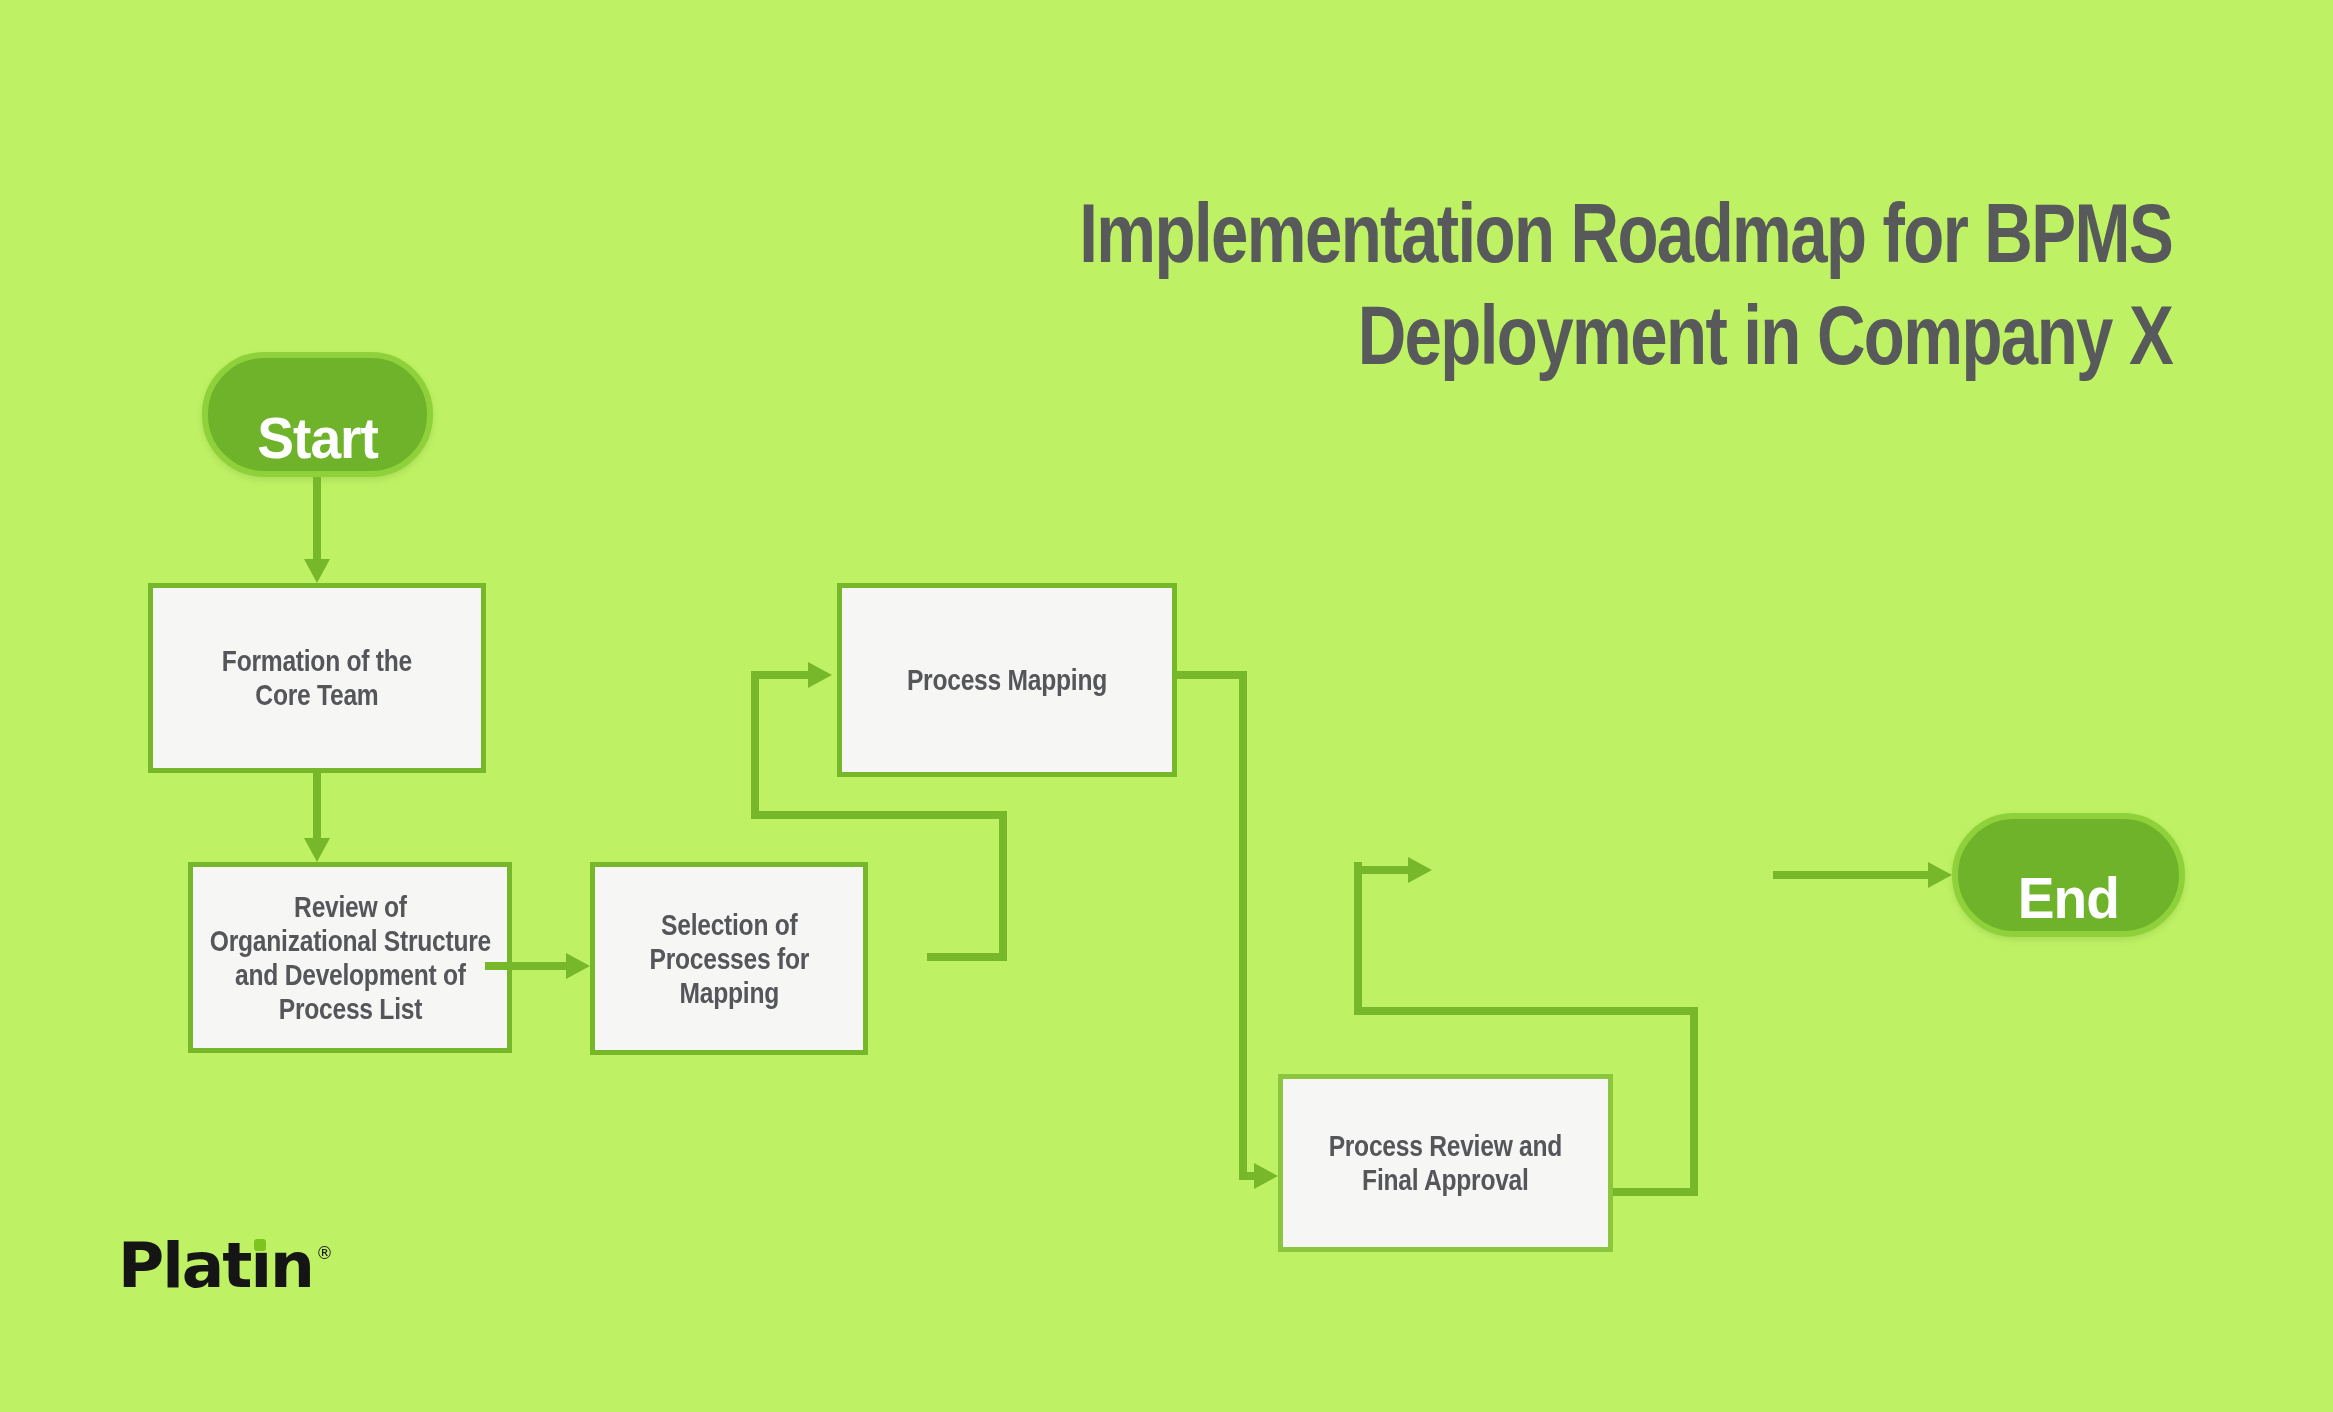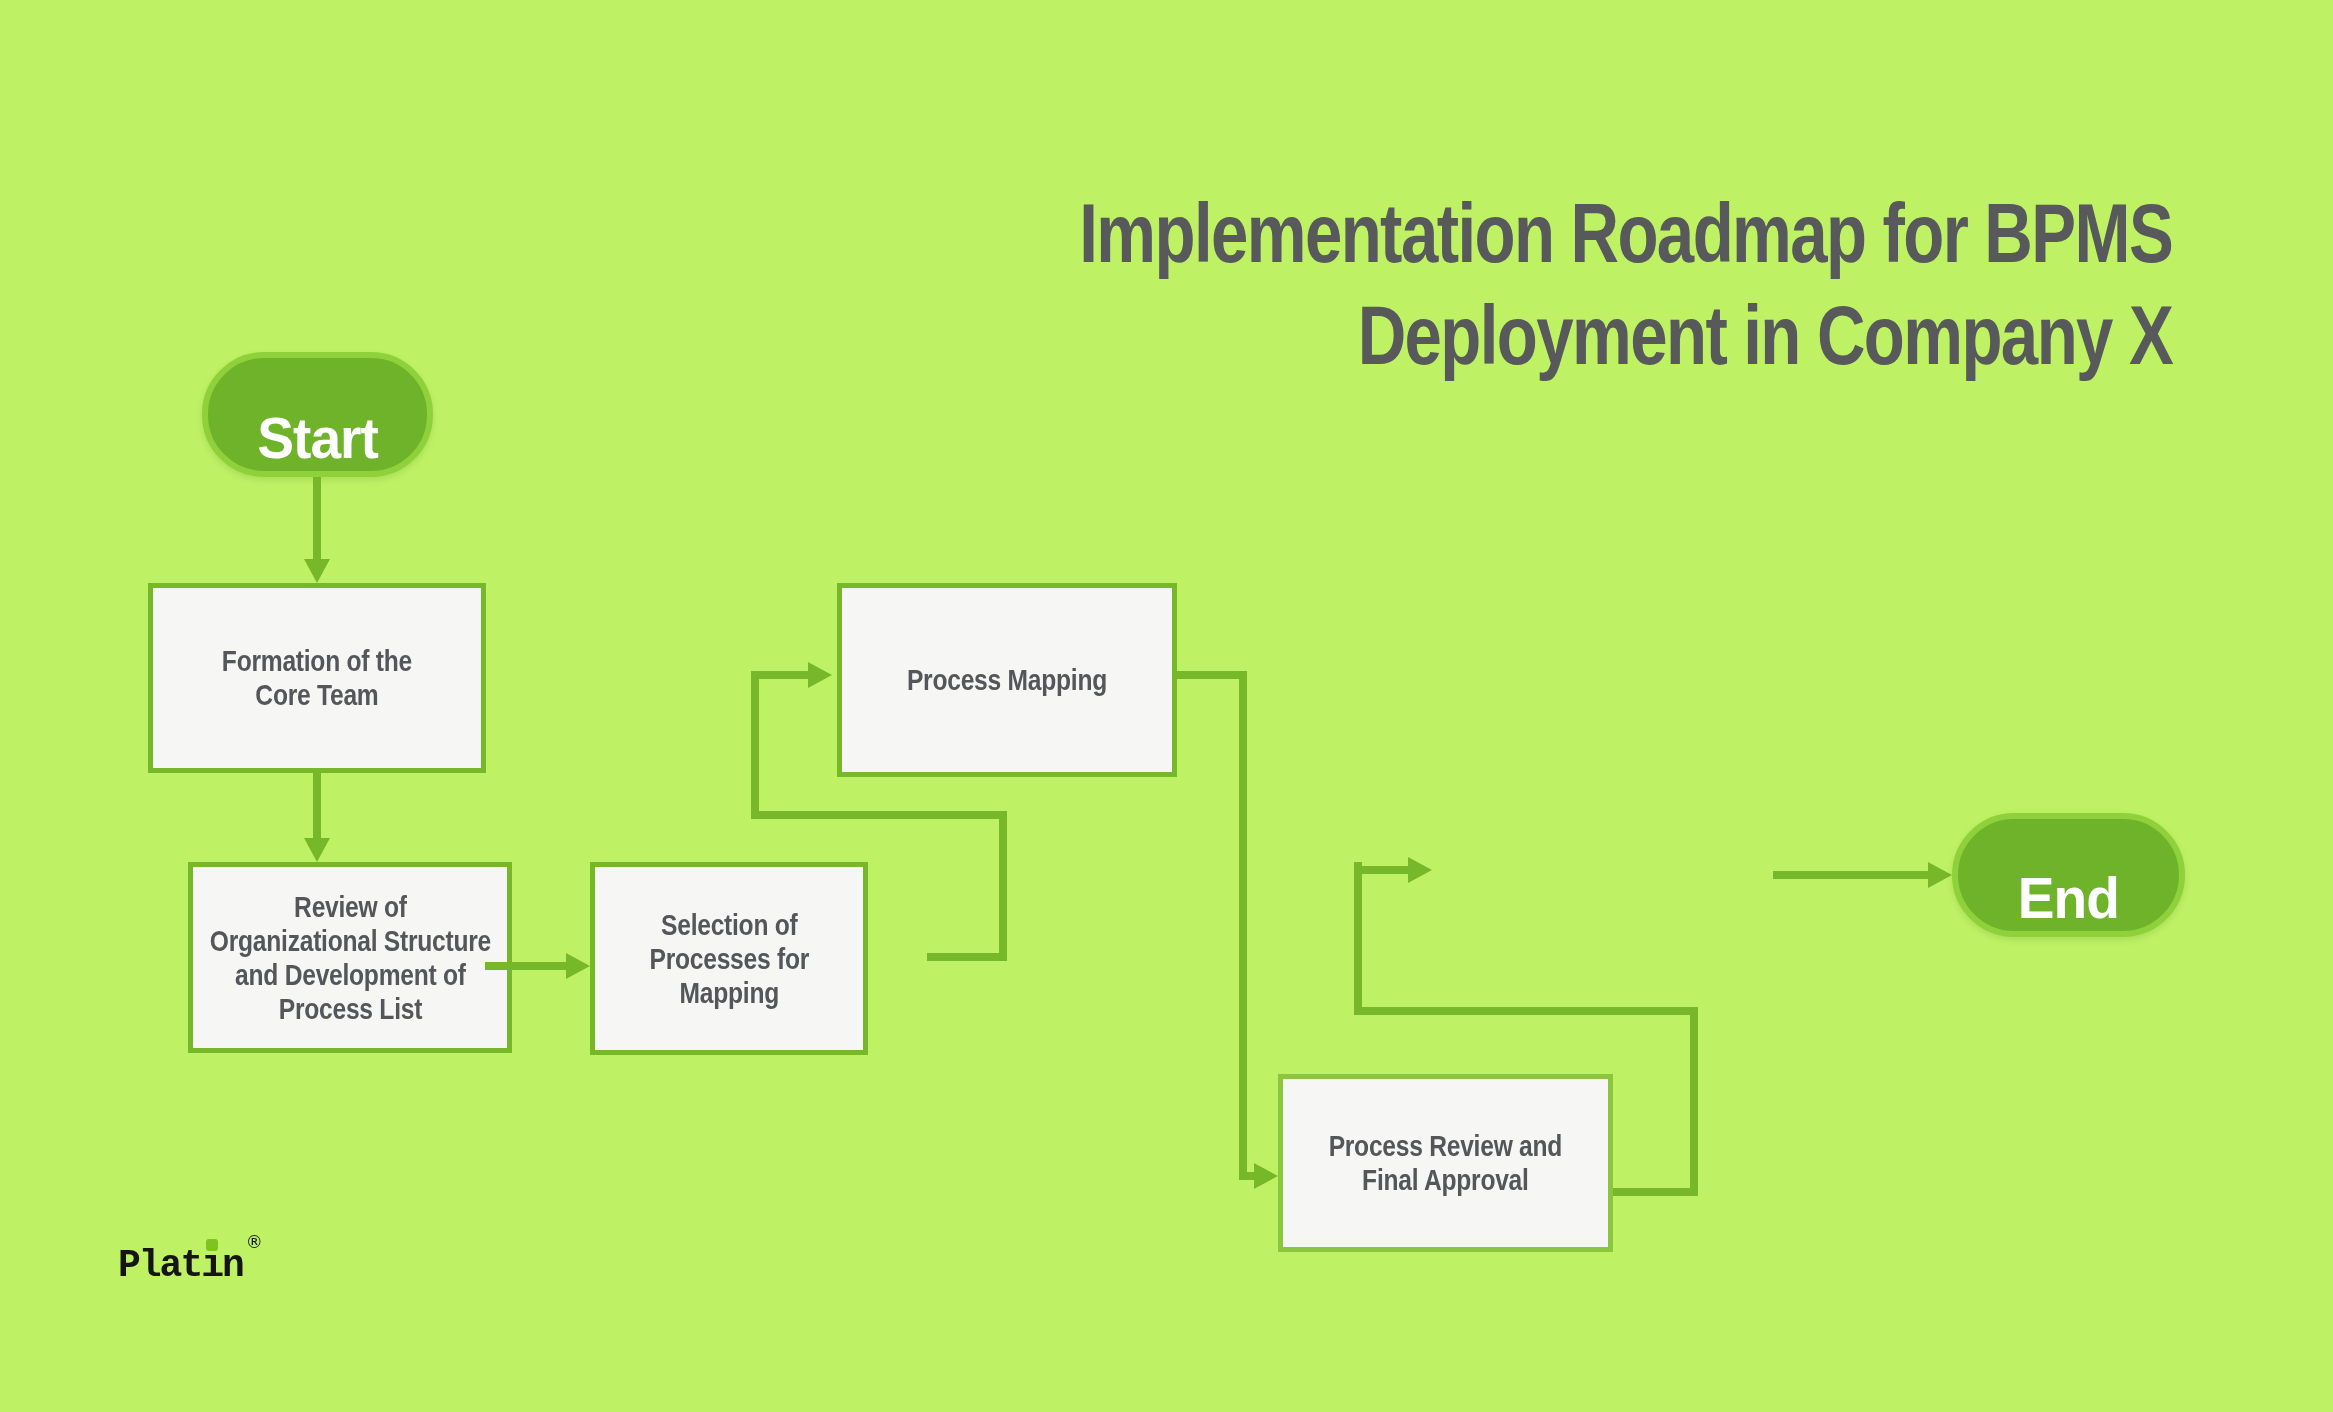--- a/index.html
+++ b/index.html
@@ -64,21 +64,21 @@
     position:absolute;width:0;height:0;
     border-left:13px solid transparent;border-right:13px solid transparent;
     border-top:24px solid #76b82a;
   }
   
   .logo{
     position:absolute;left:118px;top:1236px;
     color:#151515;font-family:"DejaVu Sans","Liberation Sans",sans-serif;
   }
   .logo-word{
-    font-size:38px;font-weight:700;letter-spacing:-2px;line-height:60px;font-family:Liberation Mono, monospace;
+    font-size:63px;font-weight:700;letter-spacing:-2px;line-height:60px;
   }
   .logo-i{position:relative;display:inline-block;}
   .logo-dot{
     position:absolute;left:50%;top:3px;margin-left:-6px;
     width:12px;height:12px;border-radius:3px;background:#7dc41e;
   }
   .logo-reg{
     position:relative;top:-28px;font-size:17px;font-weight:400;margin-left:3px;
   }
 </style>

